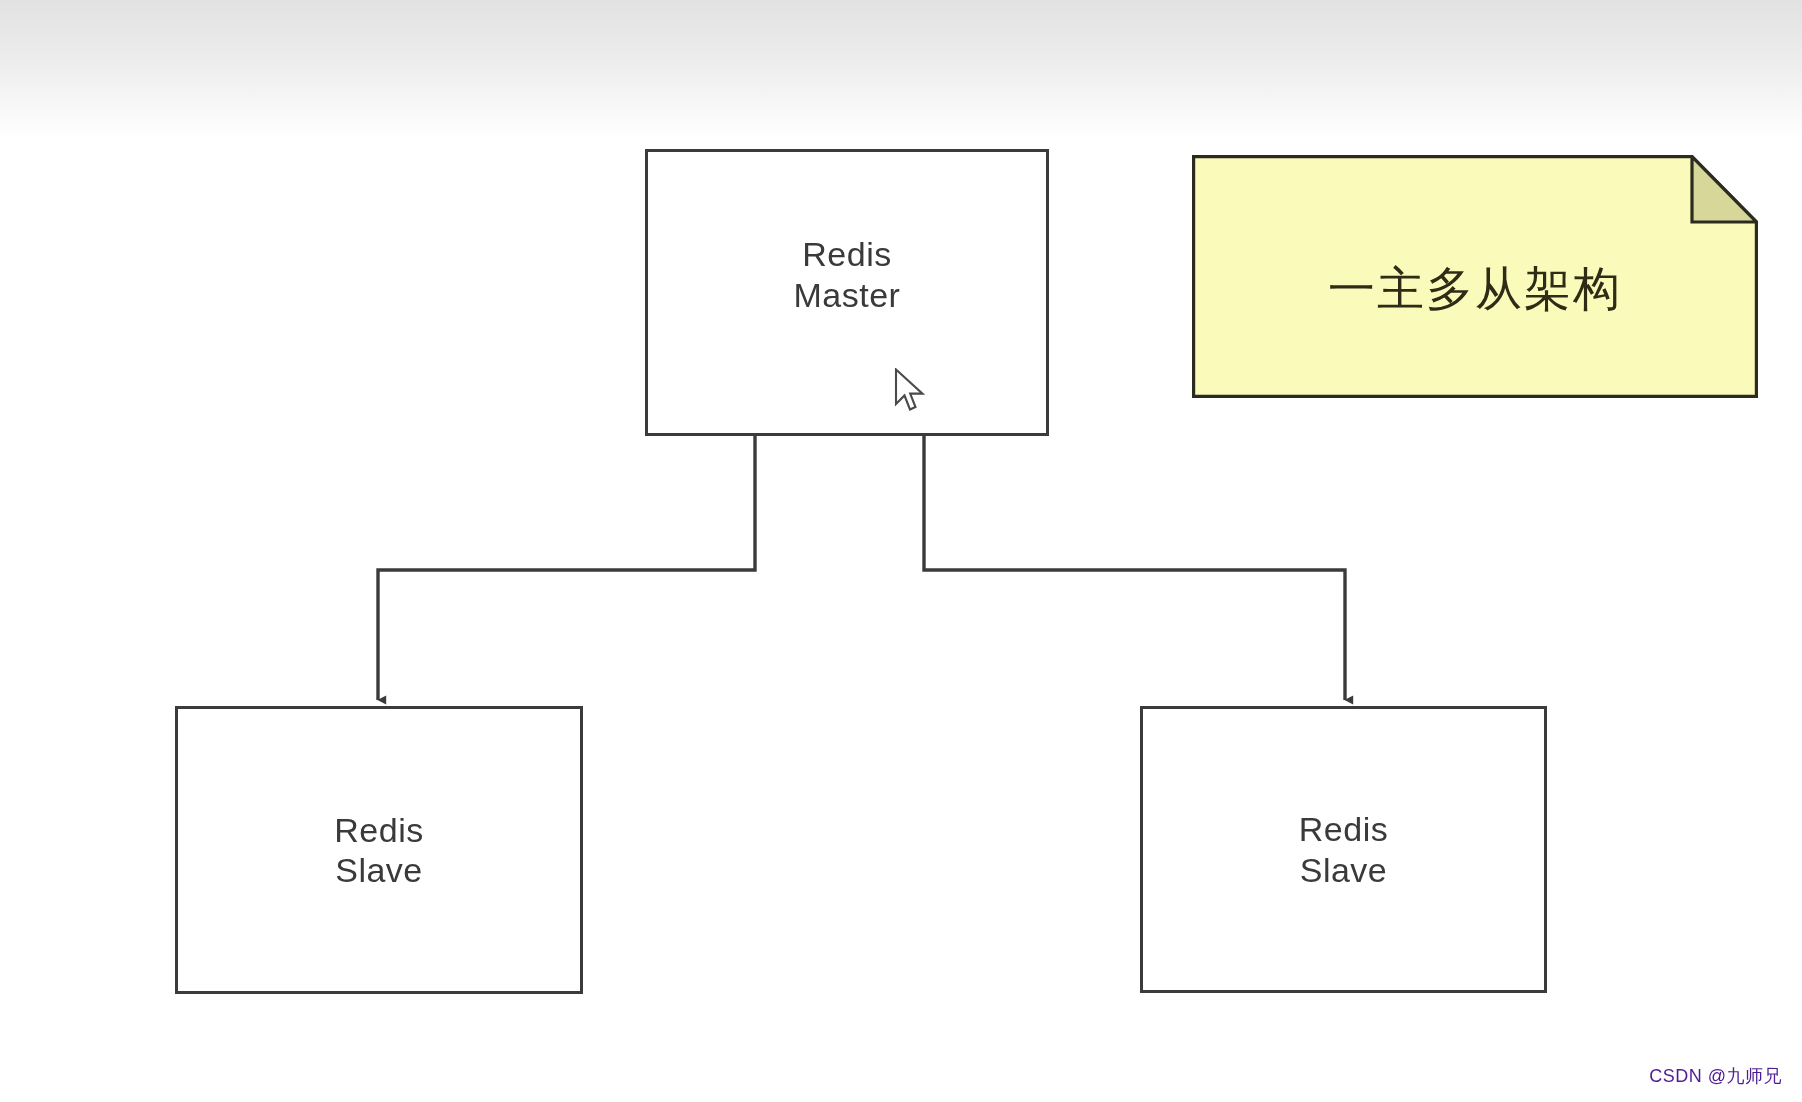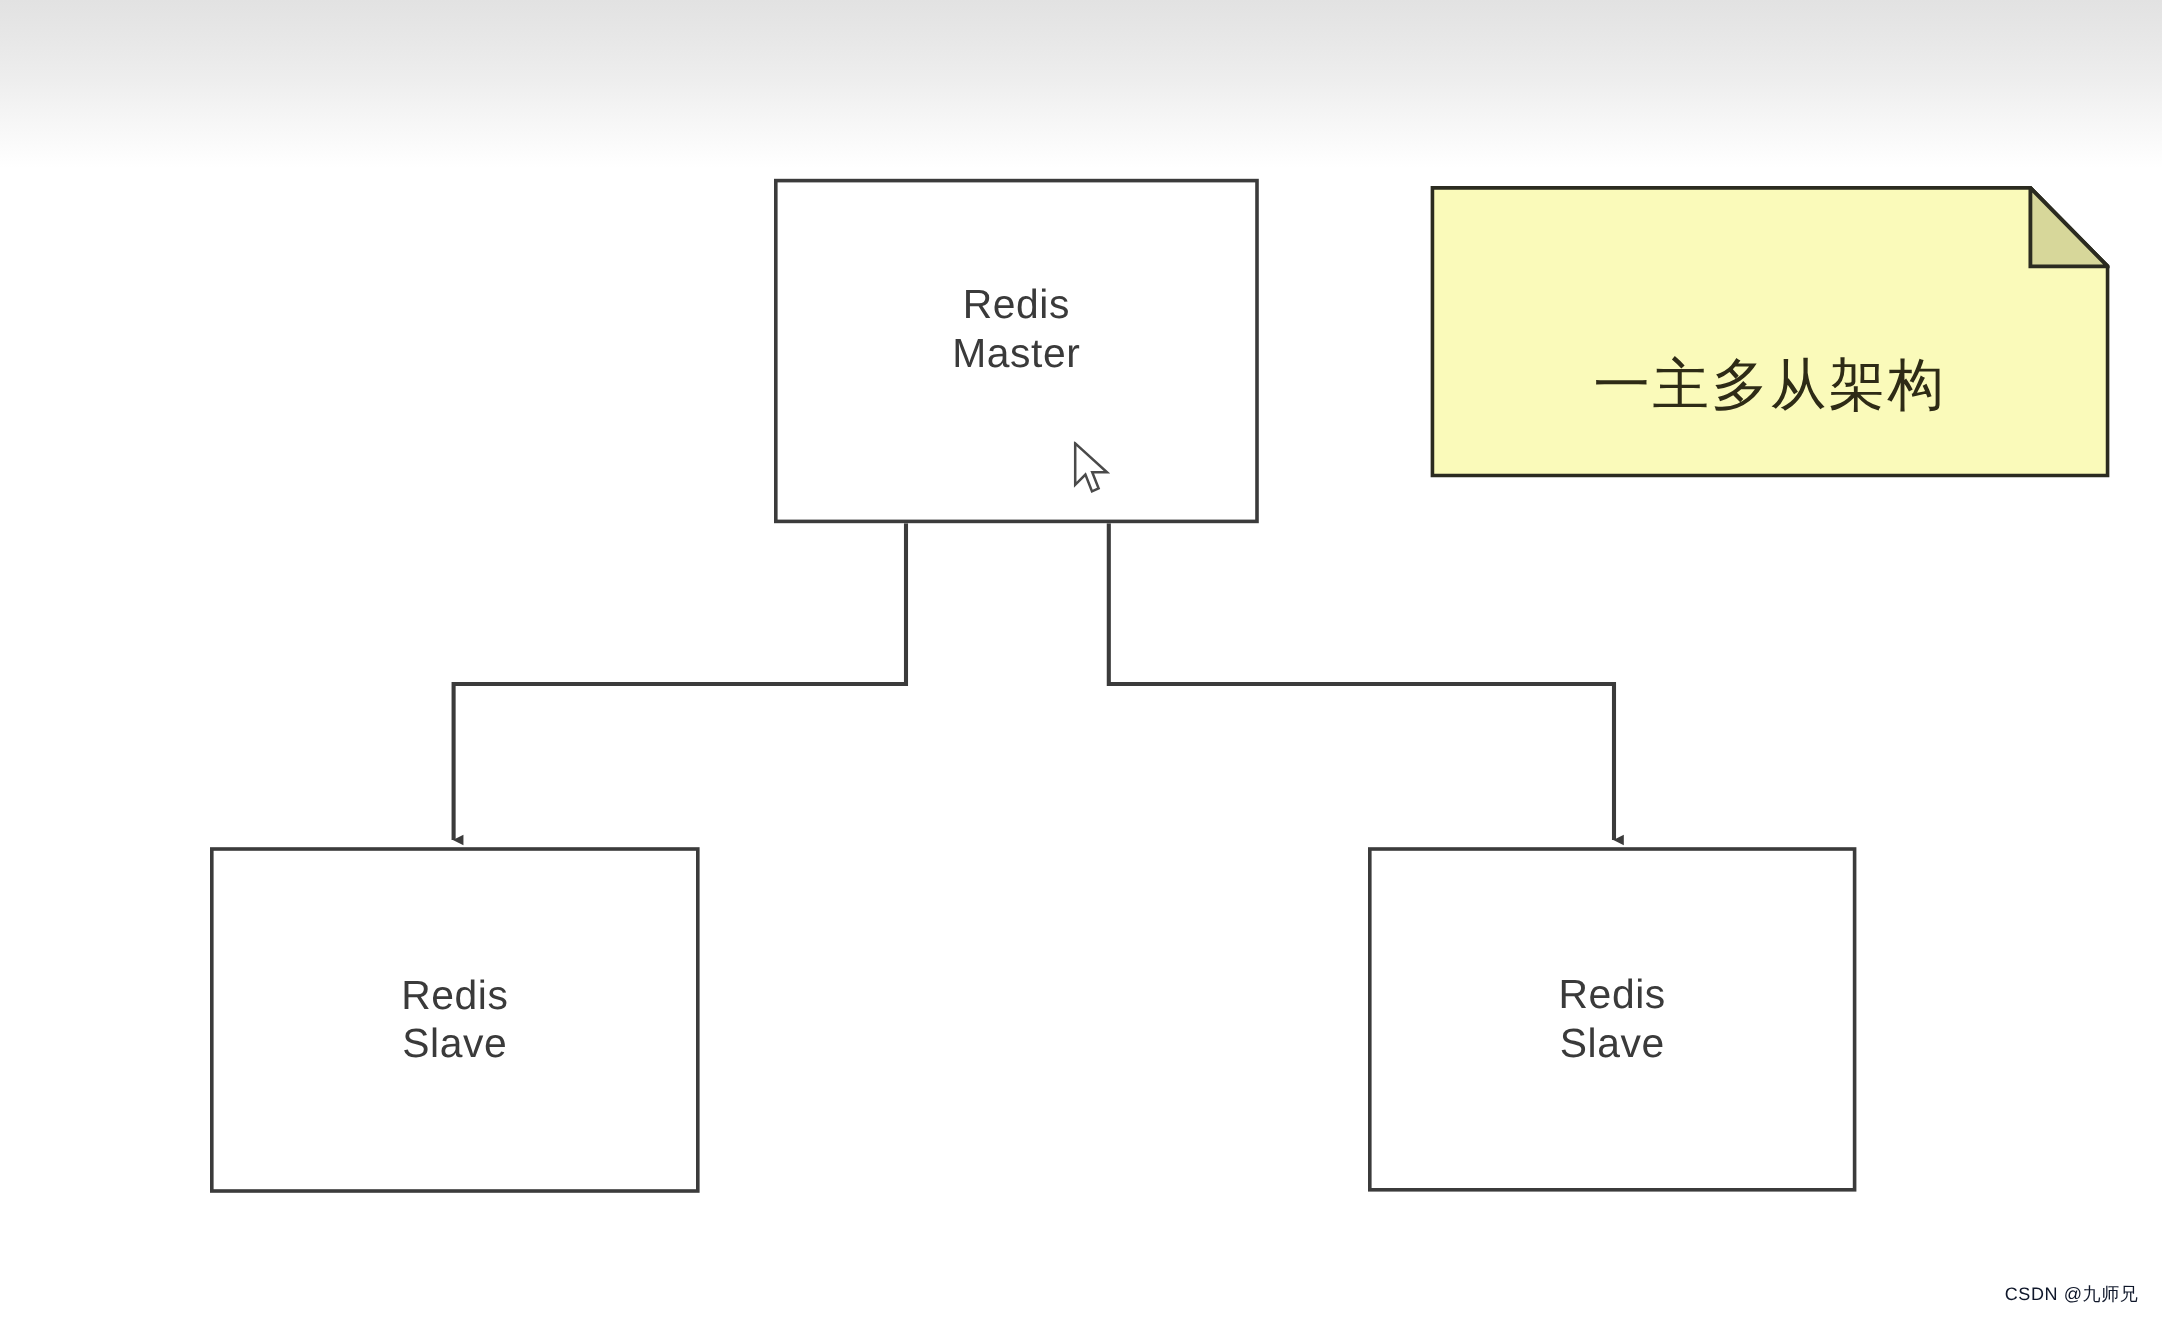--- a/index.html
+++ b/index.html
@@ -97,35 +97,34 @@
     width: 566px;
     height: 254px;
     display: flex;
     align-items: center;
     justify-content: center;
     color: #2e2b16;
     font-size: 47px;
     letter-spacing: 2px;
     padding-top: 14px;
     box-sizing: border-box;
-    margin-top: 32px;
   }
   #cursor {
     position: absolute;
     left: 894px;
     top: 368px;
     width: 34px;
     height: 46px;
   }
   #watermark {
     position: absolute;
     right: 20px;
     bottom: 14px;
-    color: #0f172a;
-    font-size: 15px;
+    color: #4c1d95;
+    font-size: 18px;
     letter-spacing: 0.5px;
     user-select: none;
   }
 </style>
 </head>
 <body>
 
 <div id="canvas">
 
   <div id="top-gradient"></div>

